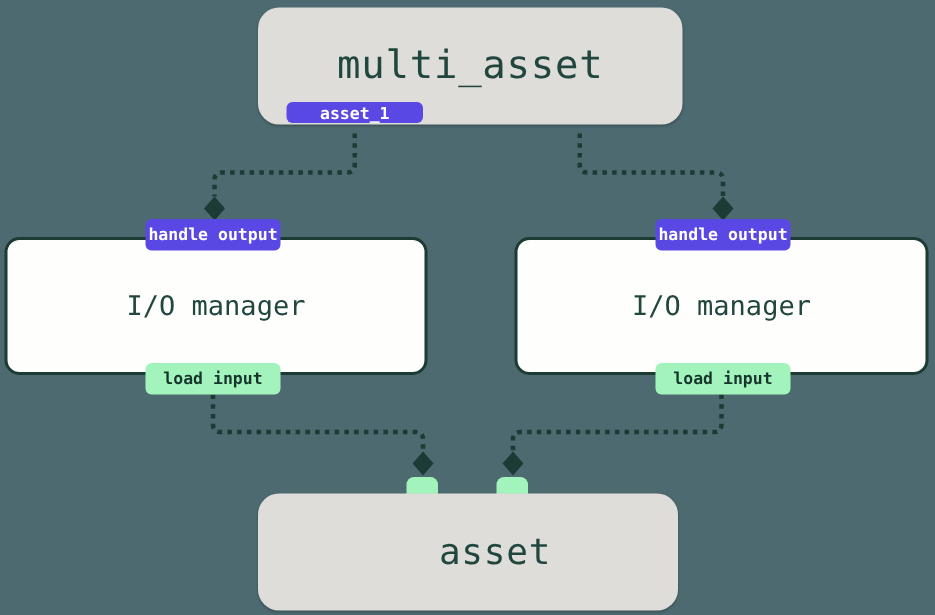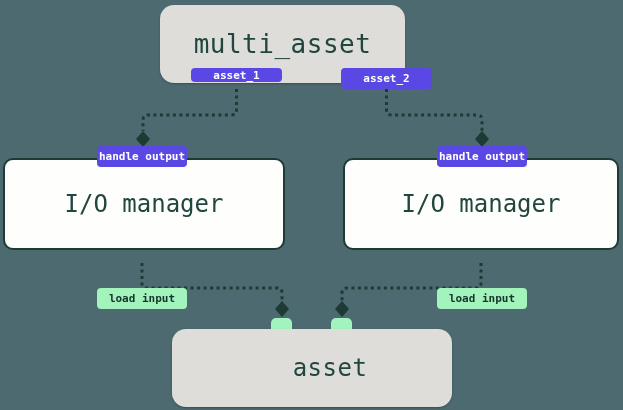--- a/index.html
+++ b/index.html
@@ -45,41 +45,40 @@
   }
   .node-gray{
     background:var(--node_fill);
     border-radius:14px;
     box-shadow:0 1px 2px rgba(0,0,0,0.25);
   }
   .node-io{
     background:var(--io_fill);
     border:2.5px solid var(--io_border);
     border-radius:10px;
-    font-size:24px;
+    font-size:18px;
   }
   .node-multi{font-size:26px;letter-spacing:0.5px;}
   .node-asset{font-size:24px;letter-spacing:0.5px;}
   .tag{
     position:absolute;
     display:flex;align-items:center;justify-content:center;
     font-size:11px;
     font-weight:700;
     border-radius:4px;
     letter-spacing:0;
     white-space:nowrap;
   }
   .tag-output{
     background:var(--output_tag_bg);
     color:var(--output_tag_text);
   }
   .tag-input{
     background:var(--input_tag_bg);
     color:var(--input_tag_text);
-    margin-top:46px;
   }
   .port{
     position:absolute;
     width:21px;height:21px;
     background:var(--input_tag_bg);
     border-radius:5px;
   }
 </style>
 </head>
 <body>
@@ -98,25 +97,24 @@
     <g>
       <path class="edge-path" d="M142 263 L142 283 Q142 288 147 288 L277 288 Q282 288 282 293 L282 301"></path>
       <polygon class="arrowhead" points="282,301 289,309 282,317 275,309"></polygon>
     </g>
     <g>
       <path class="edge-path" d="M481 263 L481 283 Q481 288 476 288 L347 288 Q342 288 342 293 L342 301"></path>
       <polygon class="arrowhead" points="342,301 349,309 342,317 335,309"></polygon>
     </g>
   </svg>
 
-  <div class="node node-gray node-multi" style="left:160px;top:5px;width:245px;height:78px;">
+  <div class="node node-gray node-multi" style="left:172px;top:5px;width:283px;height:78px;">
     <span>multi_asset</span>
   </div>
   <div class="tag tag-output" style="left:191px;top:68px;width:91px;height:14px;">asset_1</div>
-  <div class="tag tag-output" style="left:341px;top:68px;width:91px;height:21px;">asset_2</div>
 
   <div class="node node-io" style="left:3px;top:158px;width:282px;height:92px;">
     <span>I/O manager</span>
   </div>
   <div class="tag tag-output" style="left:97px;top:146px;width:90px;height:21px;">handle output</div>
   <div class="tag tag-input" style="left:97px;top:242px;width:90px;height:21px;">load input</div>
 
   <div class="node node-io" style="left:343px;top:158px;width:276px;height:92px;">
     <span>I/O manager</span>
   </div>

